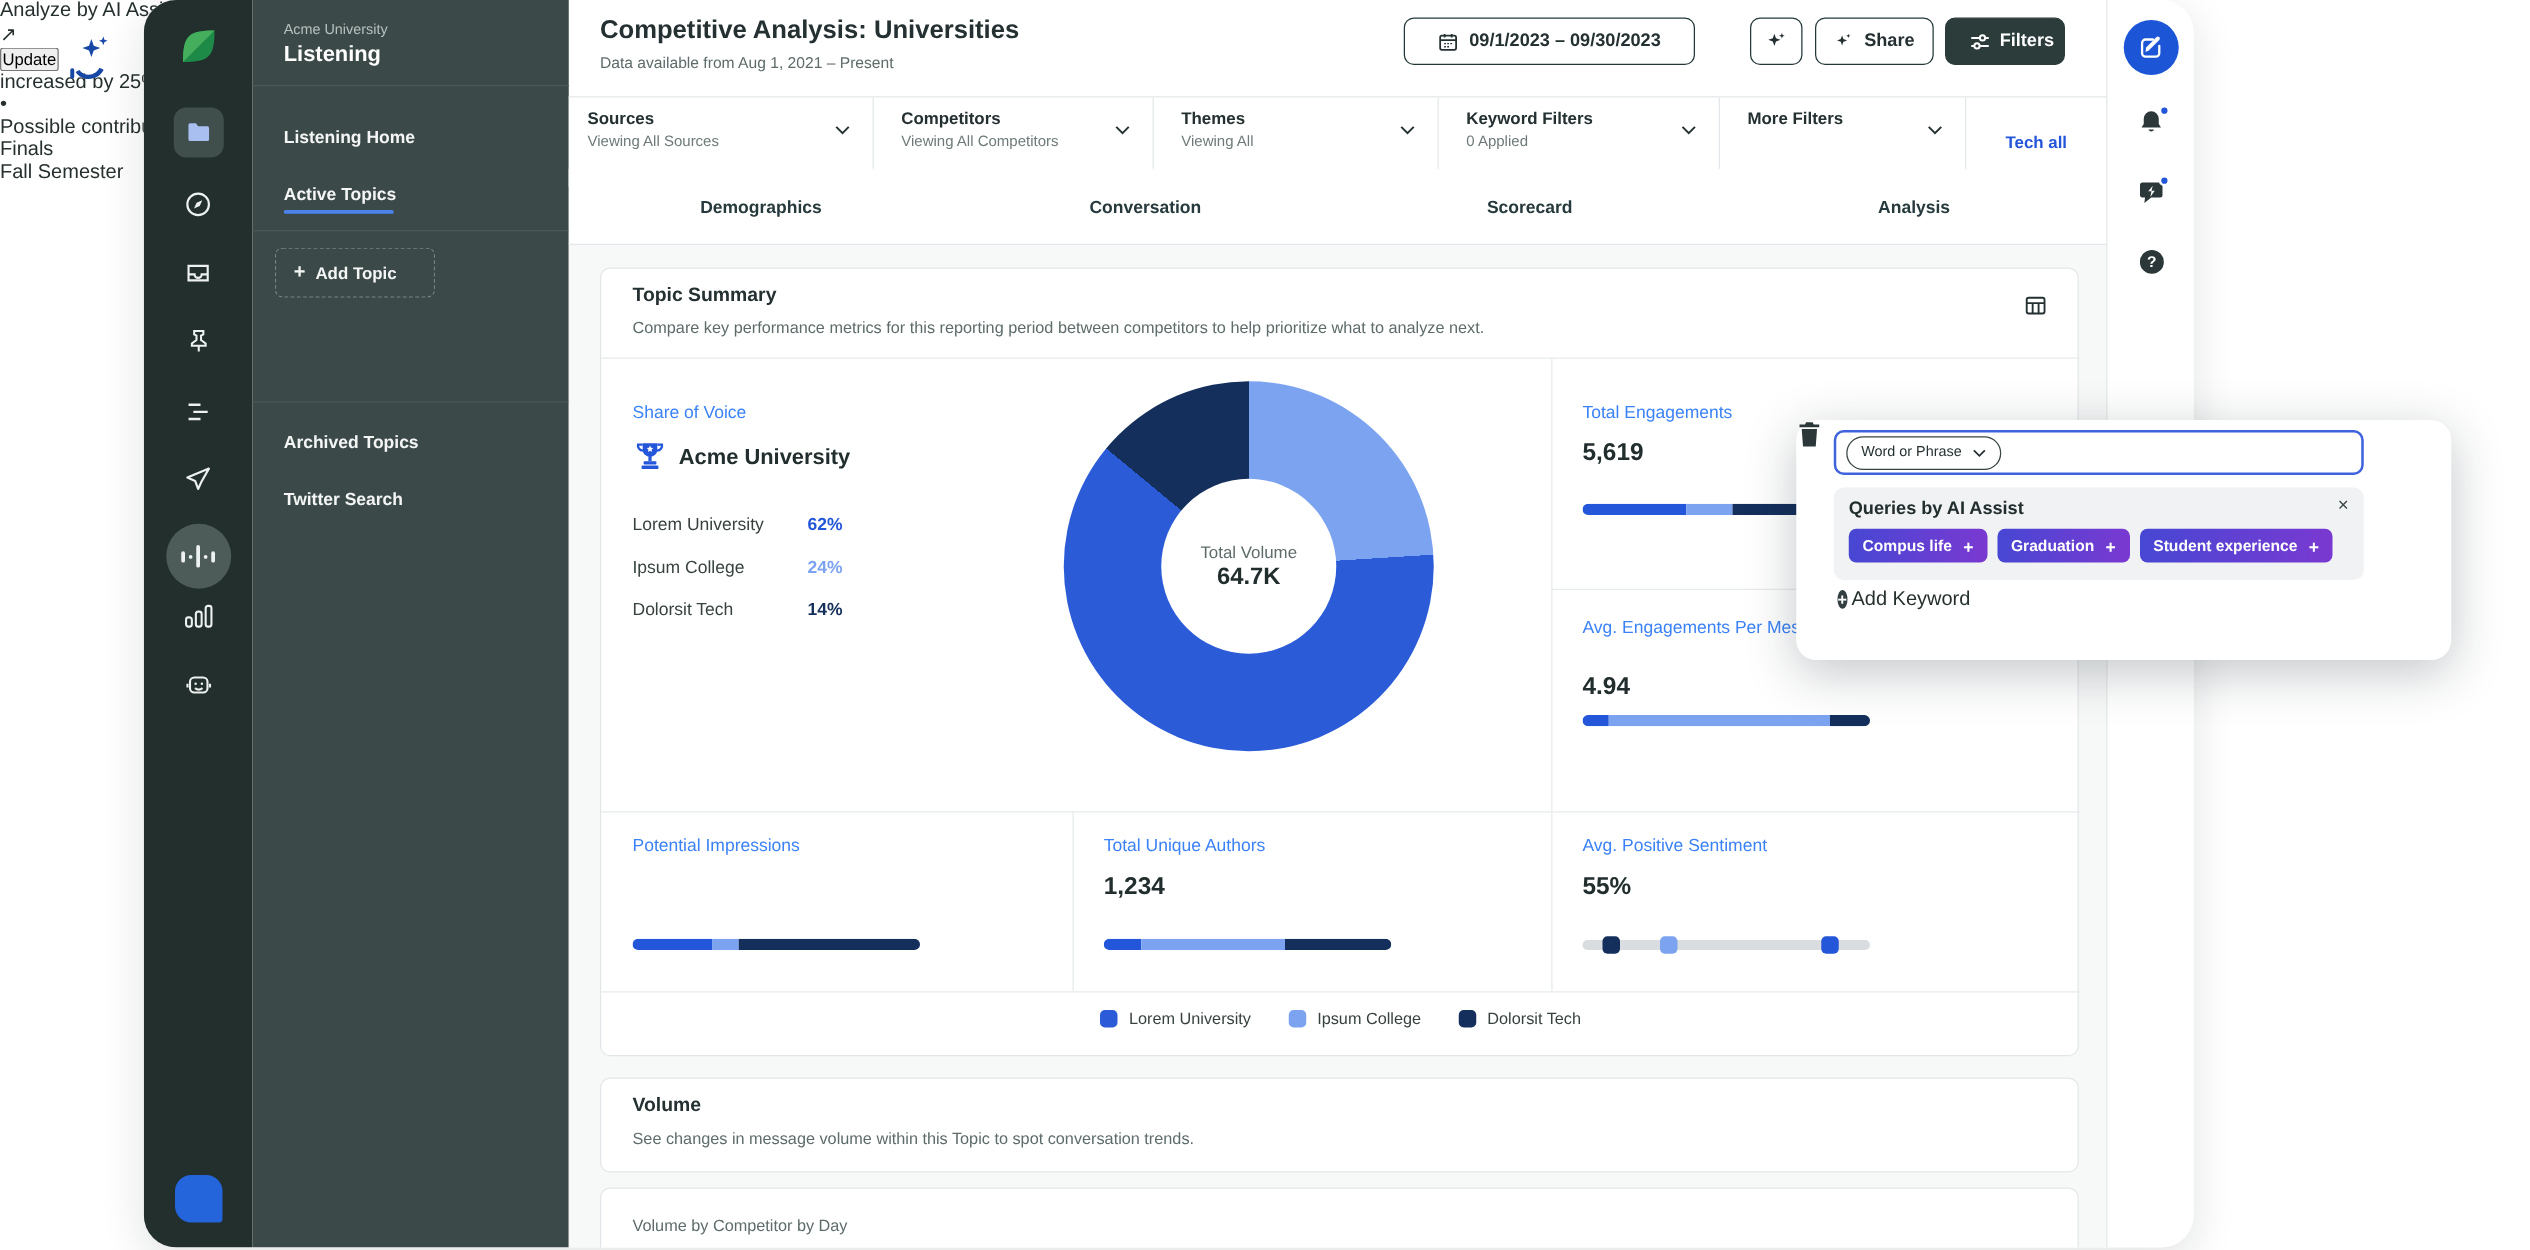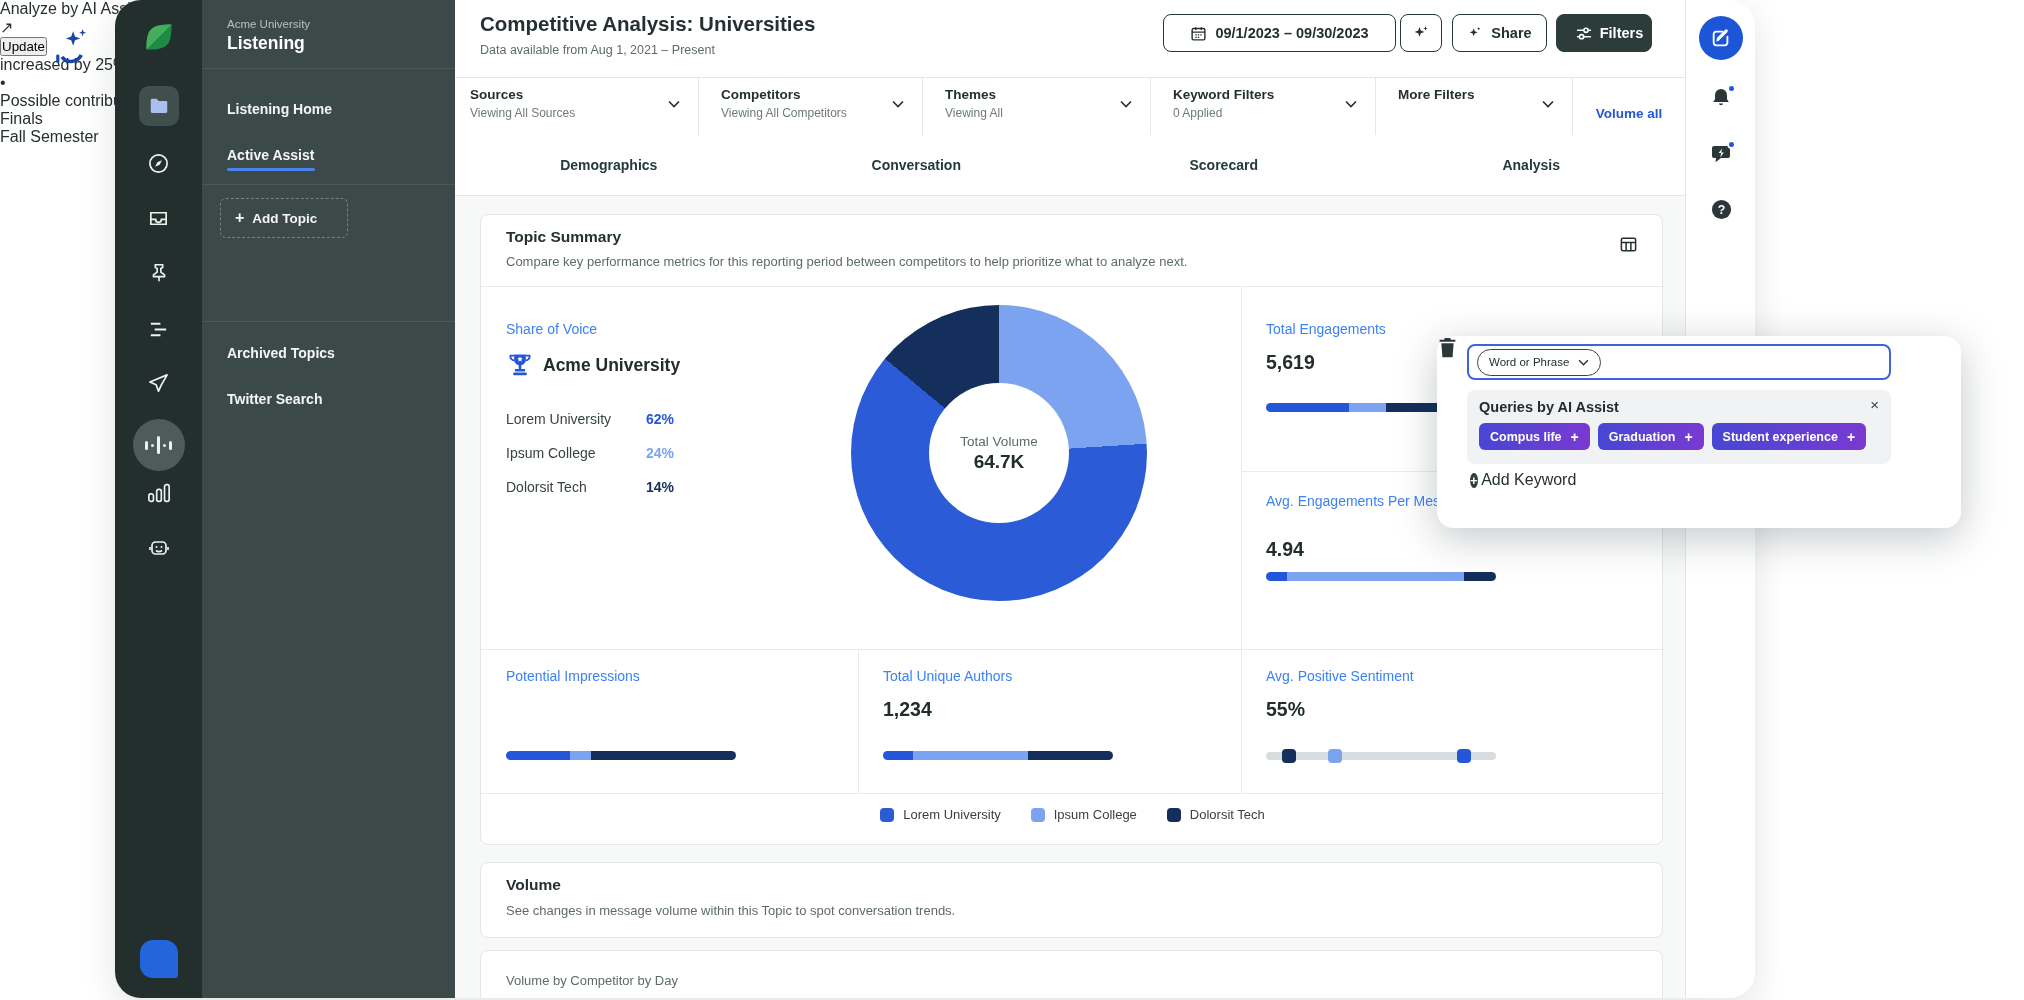--- a/index.html
+++ b/index.html
@@ -205,36 +205,36 @@
       <div class="ibar-item" style="top:940px">
         <div class="blueleaf"></div>
       </div>
     </aside>
 
     <nav id="sidebar">
       <div class="abs sb-eyebrow" style="left:25px;top:18px">Acme University</div>
       <div class="abs sb-title" style="left:25px;top:33px">Listening</div>
       <div class="sb-div" style="top:68px"></div>
       <div class="abs sb-link" style="left:25px;top:101px">Listening Home</div>
-      <div class="abs sb-link" style="left:25px;top:147px">Active Assist</div>
+      <div class="abs sb-link" style="left:25px;top:147px">Active Topics</div>
       <div class="sb-underline" style="left:25px;top:168px;width:88px"></div>
       <div class="sb-div" style="top:184px"></div>
       <div class="addtopic">
         <span style="font-size:16px">+</span>
         <span>Add Topic</span>
       </div>
       <div class="sb-div" style="top:321px"></div>
       <div class="abs sb-link" style="left:25px;top:345px">Archived Topics</div>
       <div class="abs sb-link" style="left:25px;top:391px">Twitter Search</div>
     </nav>
 
     <div class="page-title">Competitive Analysis: Universities</div>
     <div class="page-sub">Data available from Aug 1, 2021 – Present</div>
 
-    <div class="hbtn" style="left:1048px;width:233px">
+    <div class="hbtn" style="left:1008px;width:233px">
       <svg width="17" height="17" viewBox="0 0 24 24" fill="none" stroke="#243031" stroke-width="2">
         <rect x="3" y="5" width="18" height="16" rx="2"></rect>
           <path d="M8 3v4M16 3v4M3 10h18"></path>
           <path d="M7.5 14h2M11 14h2M14.5 14h2M7.5 17.5h2M11 17.5h2" stroke-width="1.6"></path>
       </svg>
       <span>09/1/2023 – 09/30/2023</span>
     </div>
     <div class="hbtn" style="left:1285px;width:42px">
       <svg width="18" height="18" viewBox="0 0 24 24" fill="#243031">
         <path d="M10 4l1.7 4.8L16.5 10.5 11.7 12.2 10 17l-1.7-4.8L3.5 10.5 8.3 8.8Z"></path>
@@ -286,21 +286,21 @@
             <path d="M1 1.5 6 6.5 11 1.5"></path>
           </svg>
       </div>
       <div class="fcol" style="width:197px">
         <div class="flabel">More Filters</div>
         <div class="fvalue"></div>
         <svg class="fchev" width="12" height="8" viewBox="0 0 12 8" fill="none" stroke="#243031" stroke-width="1.6">
             <path d="M1 1.5 6 6.5 11 1.5"></path>
           </svg>
       </div>
-      <div class="clearall">Volume all</div>
+      <div class="clearall">Tech all</div>
     </div>
 
     <div id="tabs">
       <div class="tab">Demographics</div>
       <div class="tab">Conversation</div>
       <div class="tab">Scorecard</div>
       <div class="tab">Analysis</div>
     </div>
 
     <div id="contentbg"></div>

